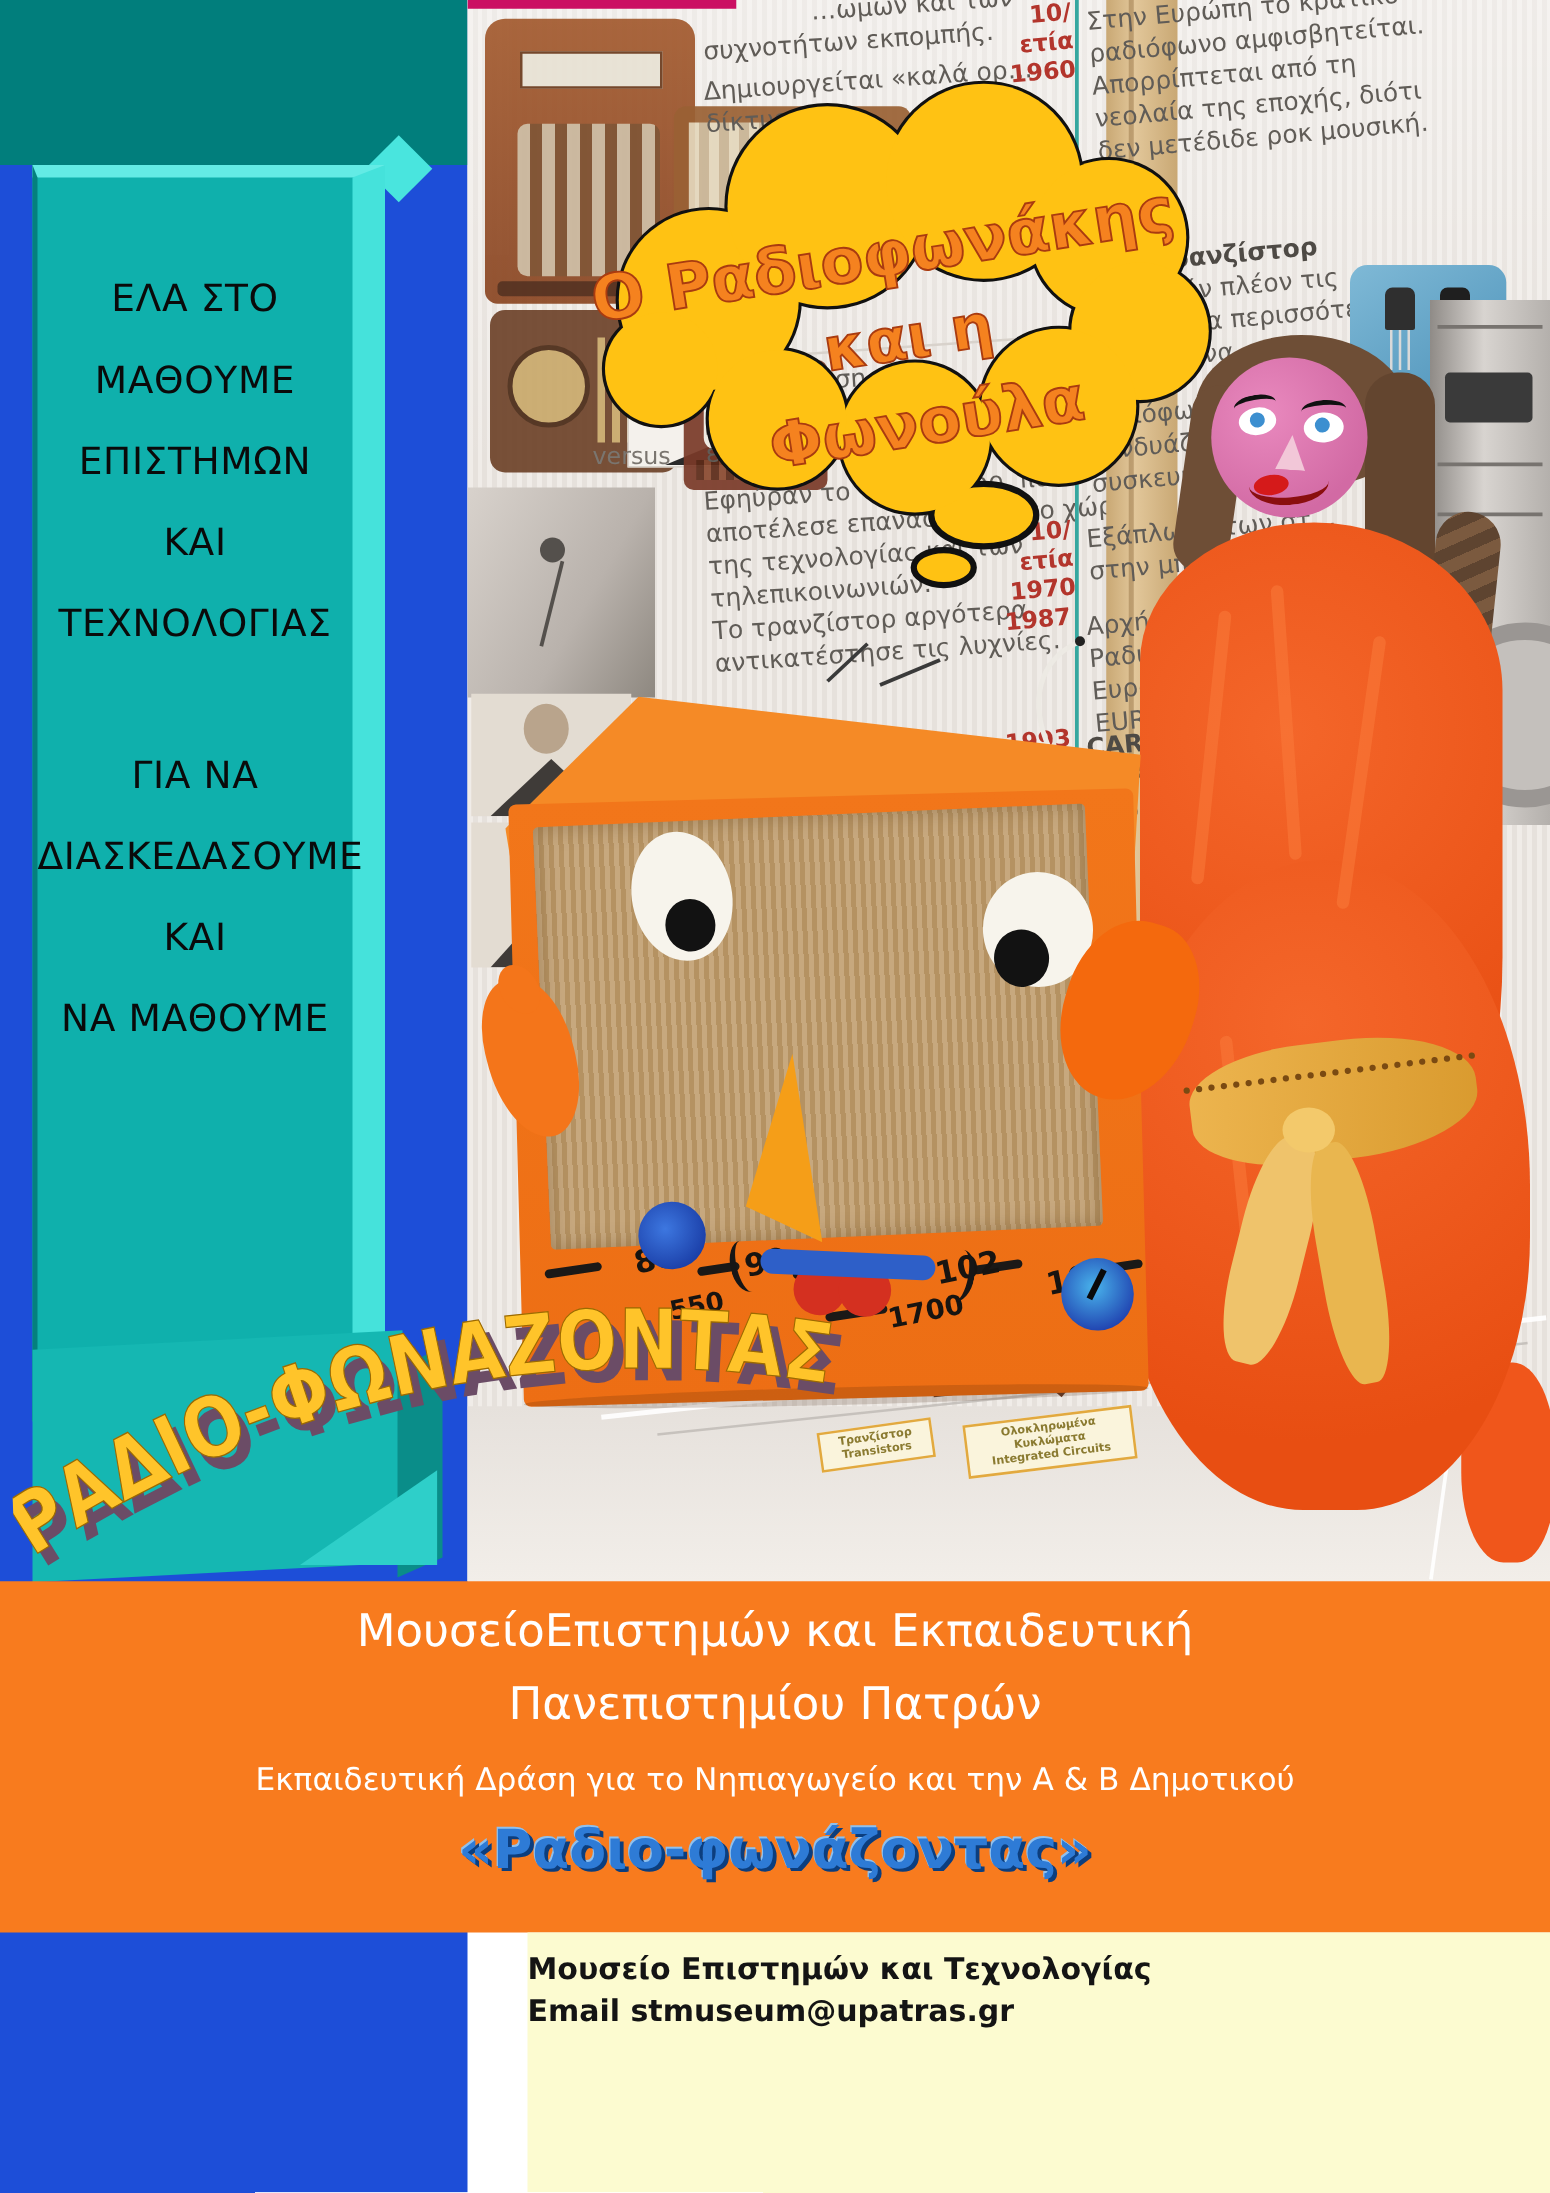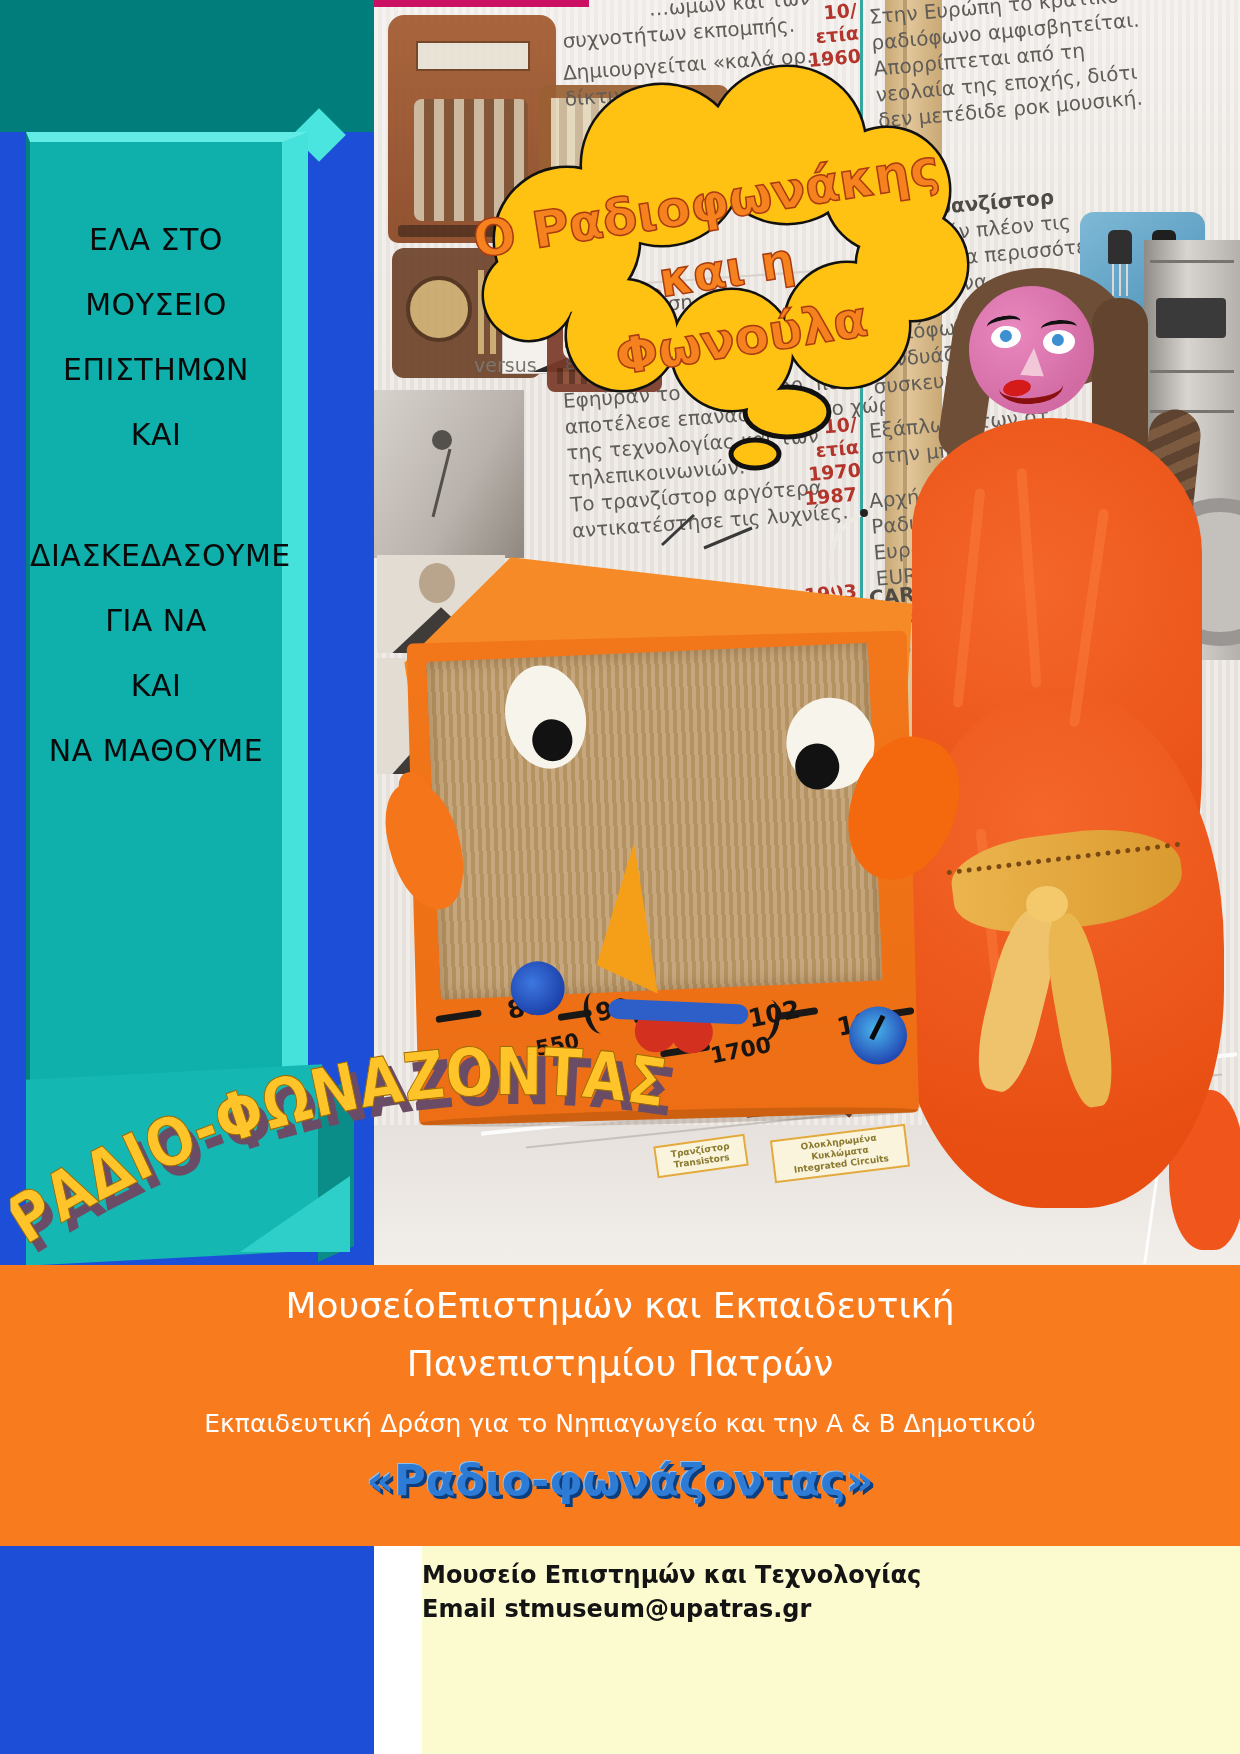--- a/index.html
+++ b/index.html
@@ -159,27 +159,28 @@
 <body>
 
 <div id="page">
 
   <div id="sidebar" class="abs">
     <div id="sidebar-topband" class="abs"></div>
     <div id="corner-glint" class="abs"></div>
     <div id="invite-panel" class="abs">
       <div class="grp1">
         <p>ΕΛΑ ΣΤΟ</p>
-        <p>ΜΟΥΣΕΙΟ</p>
+        <p>ΜΑΘΟΥΜΕ</p>
         <p>ΕΠΙΣΤΗΜΩΝ</p>
         <p>ΚΑΙ</p>
+        <p>ΤΕΧΝΟΛΟΓΙΑΣ</p>
       </div>
       <div class="grp2">
+        <p>ΓΙΑ ΝΑ</p>
         <p>ΔΙΑΣΚΕΔΑΣΟΥΜΕ</p>
-        <p>ΓΙΑ ΝΑ</p>
         <p>ΚΑΙ</p>
         <p>ΝΑ ΜΑΘΟΥΜΕ</p>
       </div>
     </div>
     <div id="wa-box" class="abs"></div>
     <div id="wa-box-side" class="abs"></div>
     <div id="wa-box-bevel" class="abs"></div>
   </div>
 
   <div id="photo" class="abs">

